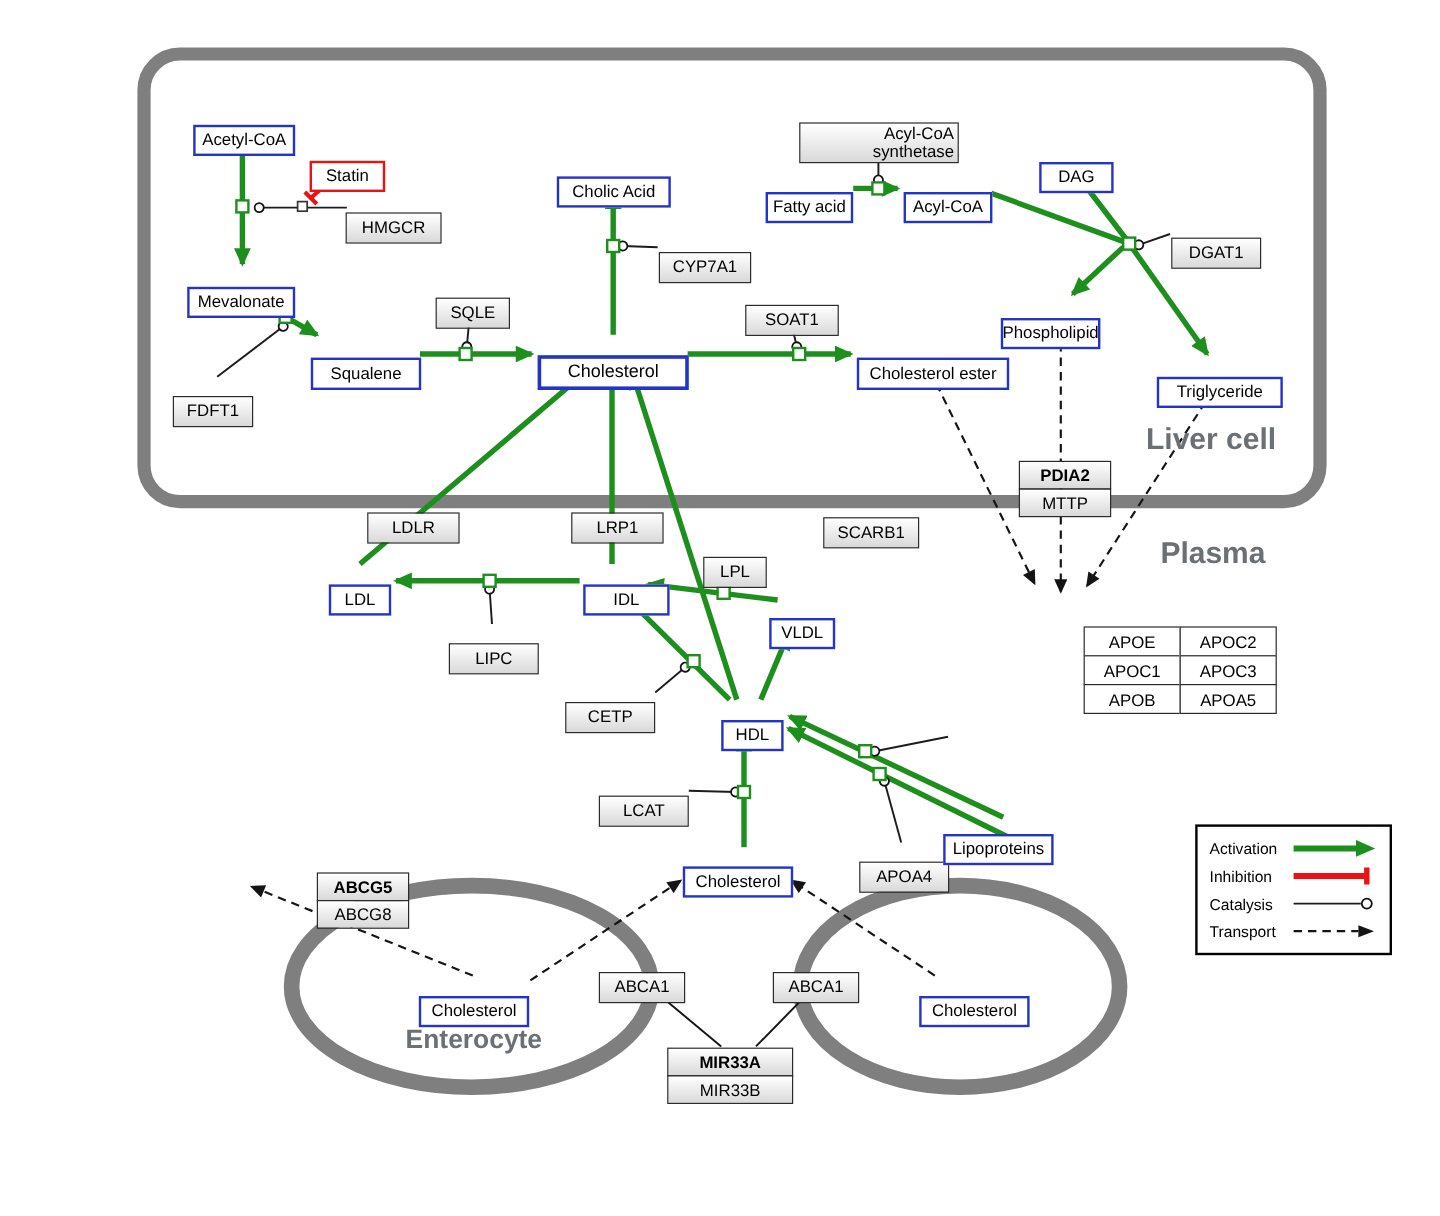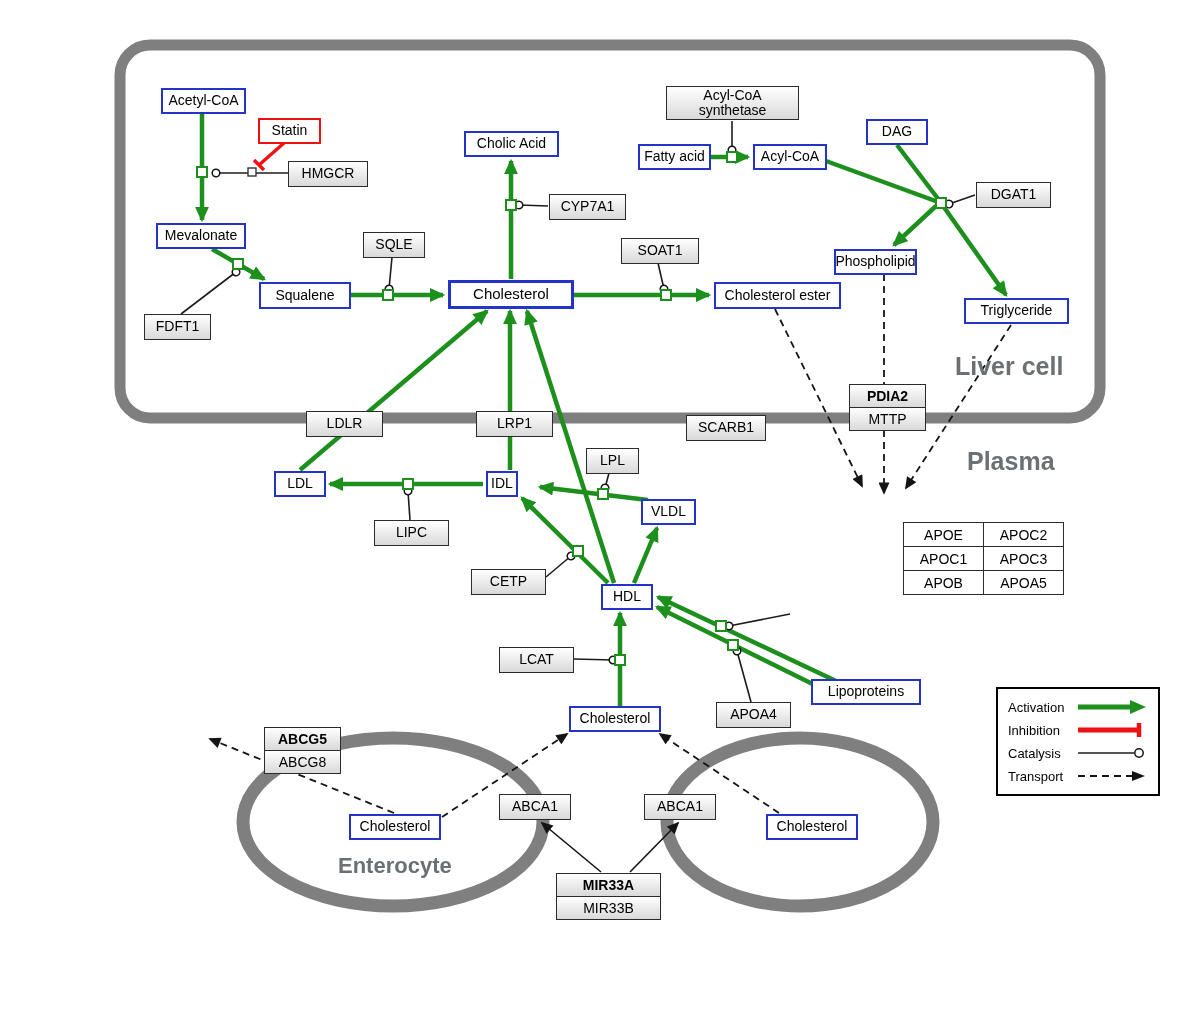--- a/index.html
+++ b/index.html
@@ -1,21 +1,21 @@
 <!DOCTYPE html>
 <html style="--metabolite-border: #2433c8; --activation: #1d8f1d; --inhibition: #ee1111; --membrane: #7f7f7f; --region-label: #6b7075;"><head>
 <meta charset="utf-8">
 <style>
   * { box-sizing: border-box; margin: 0; padding: 0; }
   body { background: #fff; font-family: "Liberation Sans", sans-serif; }
   .canvas { position: relative; width: 1200px; height: 1013px; background: #fff; overflow: hidden; }
   svg.layer { position: absolute; left: 0; top: 0; }
 
   .node { position: absolute; display: flex; align-items: center; justify-content: center;
-          text-align: center; font-size: 14px; color: #000; background: #fff; line-height: 1.1; padding: 0 3px; }
+          text-align: right; font-size: 14px; color: #000; background: #fff; line-height: 1.1; padding: 0 3px; margin-top: 16px; }
   .met    { border: 2px solid var(--metabolite-border, #2433c8); }
   .met-hl { border: 3px solid var(--metabolite-border, #2433c8); font-size: 15px; }
   .enz    { border: 1px solid #2b2b2b; background: linear-gradient(#ffffff, #d9d9d9); }
   .inh    { border: 2.5px solid var(--inhibition, #ee1111); }
 
   .stack { position: absolute; }
   .stack .cell { border: 1px solid #2b2b2b; background: linear-gradient(#ffffff, #d9d9d9);
                  display: flex; align-items: center; justify-content: center; font-size: 14px; margin-top: -1px; }
   .stack .cell:first-child { margin-top: 0; font-weight: bold; }
 
@@ -164,29 +164,29 @@
 
   <div class="node enz" style="left:306px;top:411px;width:77px;height:26px">LDLR</div>
   <div class="node enz" style="left:476px;top:411px;width:77px;height:26px">LRP1</div>
   <div class="node enz" style="left:686px;top:415px;width:80px;height:26px">SCARB1</div>
   <div class="stack" style="left:849px;top:384px;width:77px">
     <div class="cell" style="height:24px">PDIA2</div>
     <div class="cell" style="height:24px">MTTP</div>
   </div>
 
   <div class="node met" style="left:274px;top:471px;width:52px;height:26px">LDL</div>
-  <div class="node met" style="left:486px;top:471px;width:32px;height:26px">IDL</div>
+  <div class="node met" style="left:486px;top:471px;width:72px;height:26px">IDL</div>
   <div class="node enz" style="left:374px;top:520px;width:75px;height:26px">LIPC</div>
   <div class="node enz" style="left:586px;top:448px;width:53px;height:26px">LPL</div>
   <div class="node met" style="left:641px;top:499px;width:55px;height:26px">VLDL</div>
   <div class="node enz" style="left:471px;top:569px;width:75px;height:26px">CETP</div>
   <div class="node met" style="left:601px;top:584px;width:52px;height:26px">HDL</div>
   <div class="node enz" style="left:499px;top:647px;width:75px;height:26px">LCAT</div>
   <div class="node enz" style="left:716px;top:702px;width:75px;height:26px">APOA4</div>
-  <div class="node met" style="left:811px;top:679px;width:110px;height:26px">Lipoproteins</div>
+  <div class="node met" style="left:786px;top:679px;width:92px;height:26px">Lipoproteins</div>
   <div class="apo-table" style="left:904px;top:523px">
     <div class="cell">APOE</div>
     <div class="cell">APOC2</div>
     <div class="cell">APOC1</div>
     <div class="cell">APOC3</div>
     <div class="cell">APOB</div>
     <div class="cell">APOA5</div>
   </div>
   <div class="node met" style="left:569px;top:706px;width:92px;height:26px">Cholesterol</div>
 

